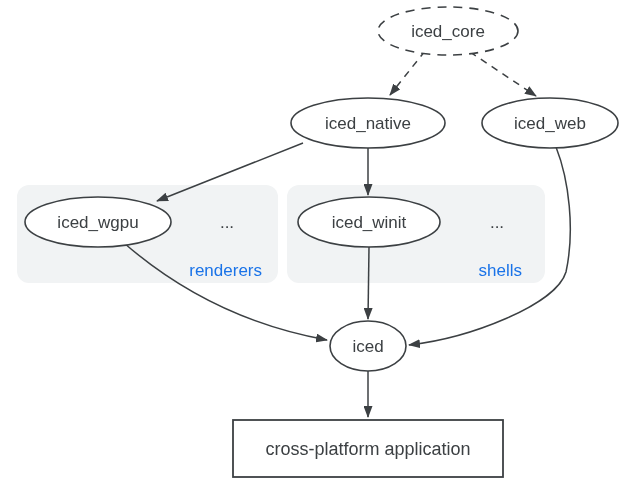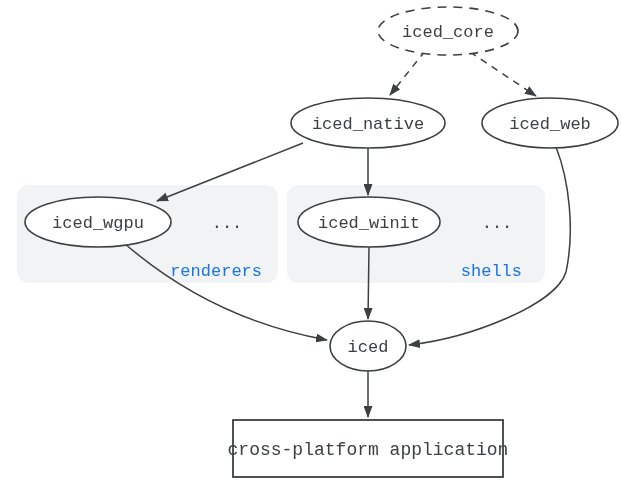--- a/index.html
+++ b/index.html
@@ -5,21 +5,21 @@
   html, body {
     margin: 0;
     padding: 0;
     background: #ffffff;
   }
   .canvas {
     position: relative;
     width: 621px;
     height: 483px;
     background: #ffffff;
-    font-family: Liberation Mono, monospace;
+    font-family: Liberation Sans, sans-serif;
   }
   svg {
     display: block;
   }
   .group-box {
     fill: #f1f3f4;
     stroke: none;
   }
   .node-ellipse {
     fill: #ffffff;

